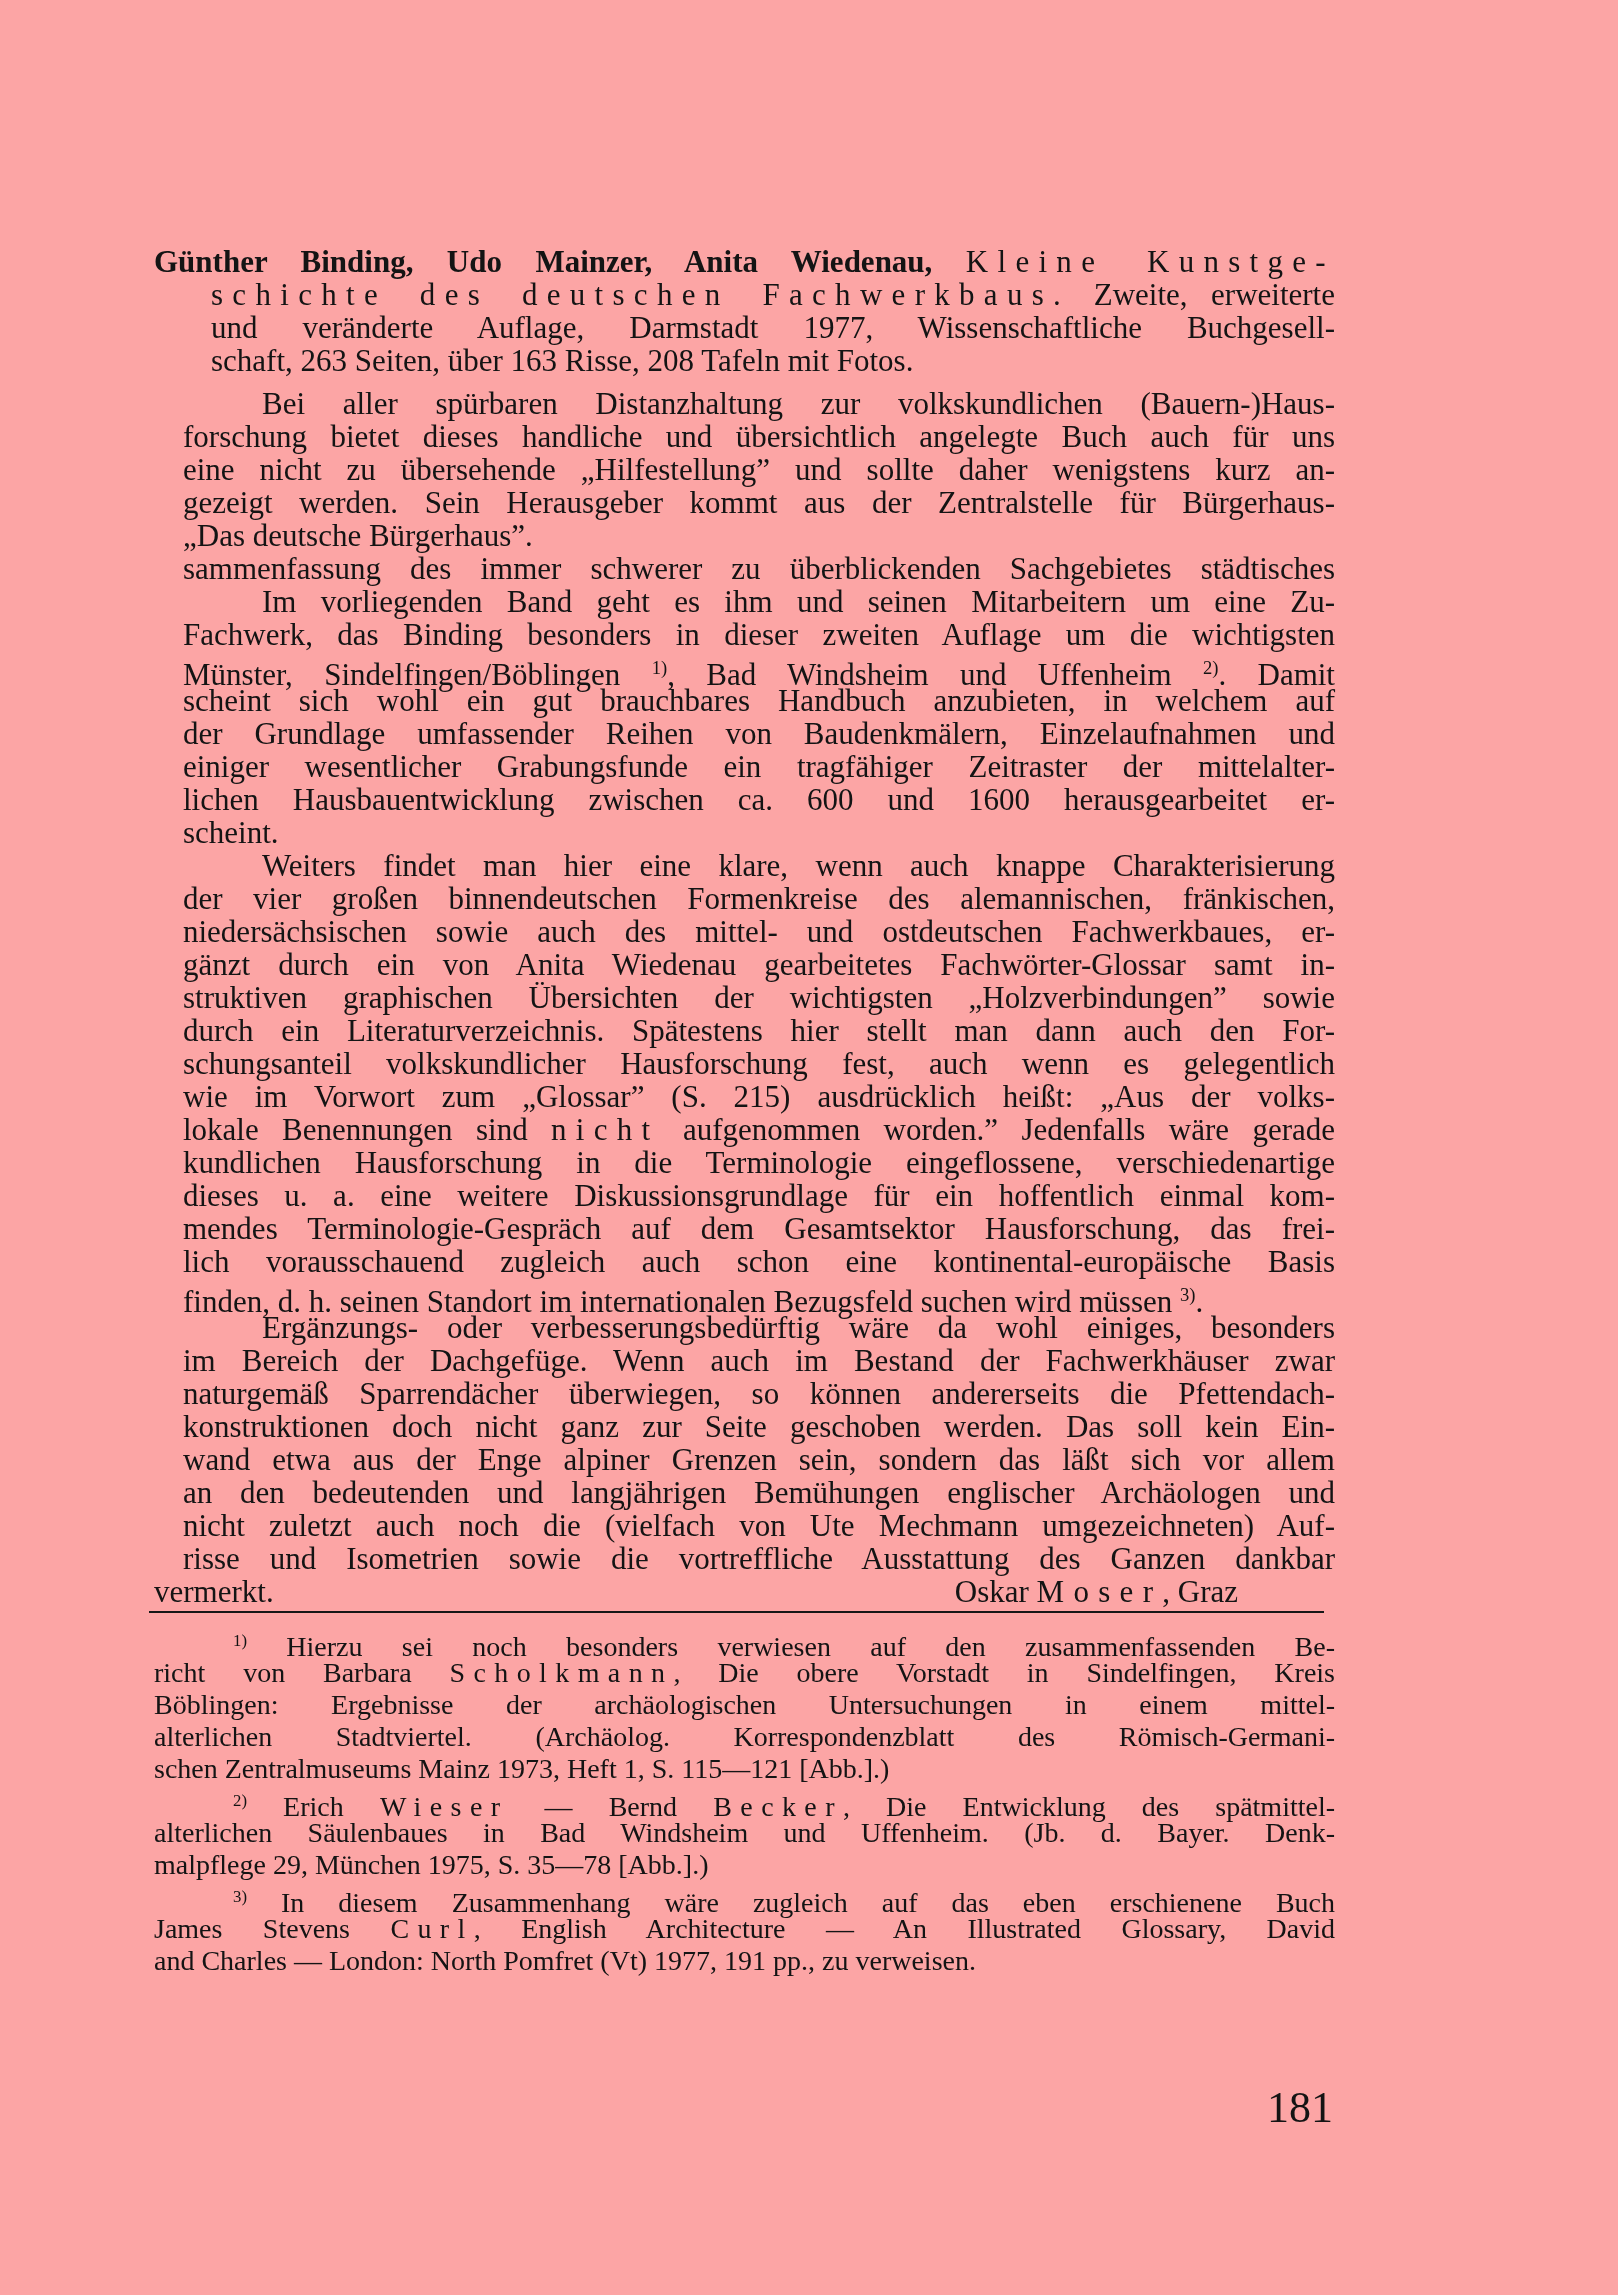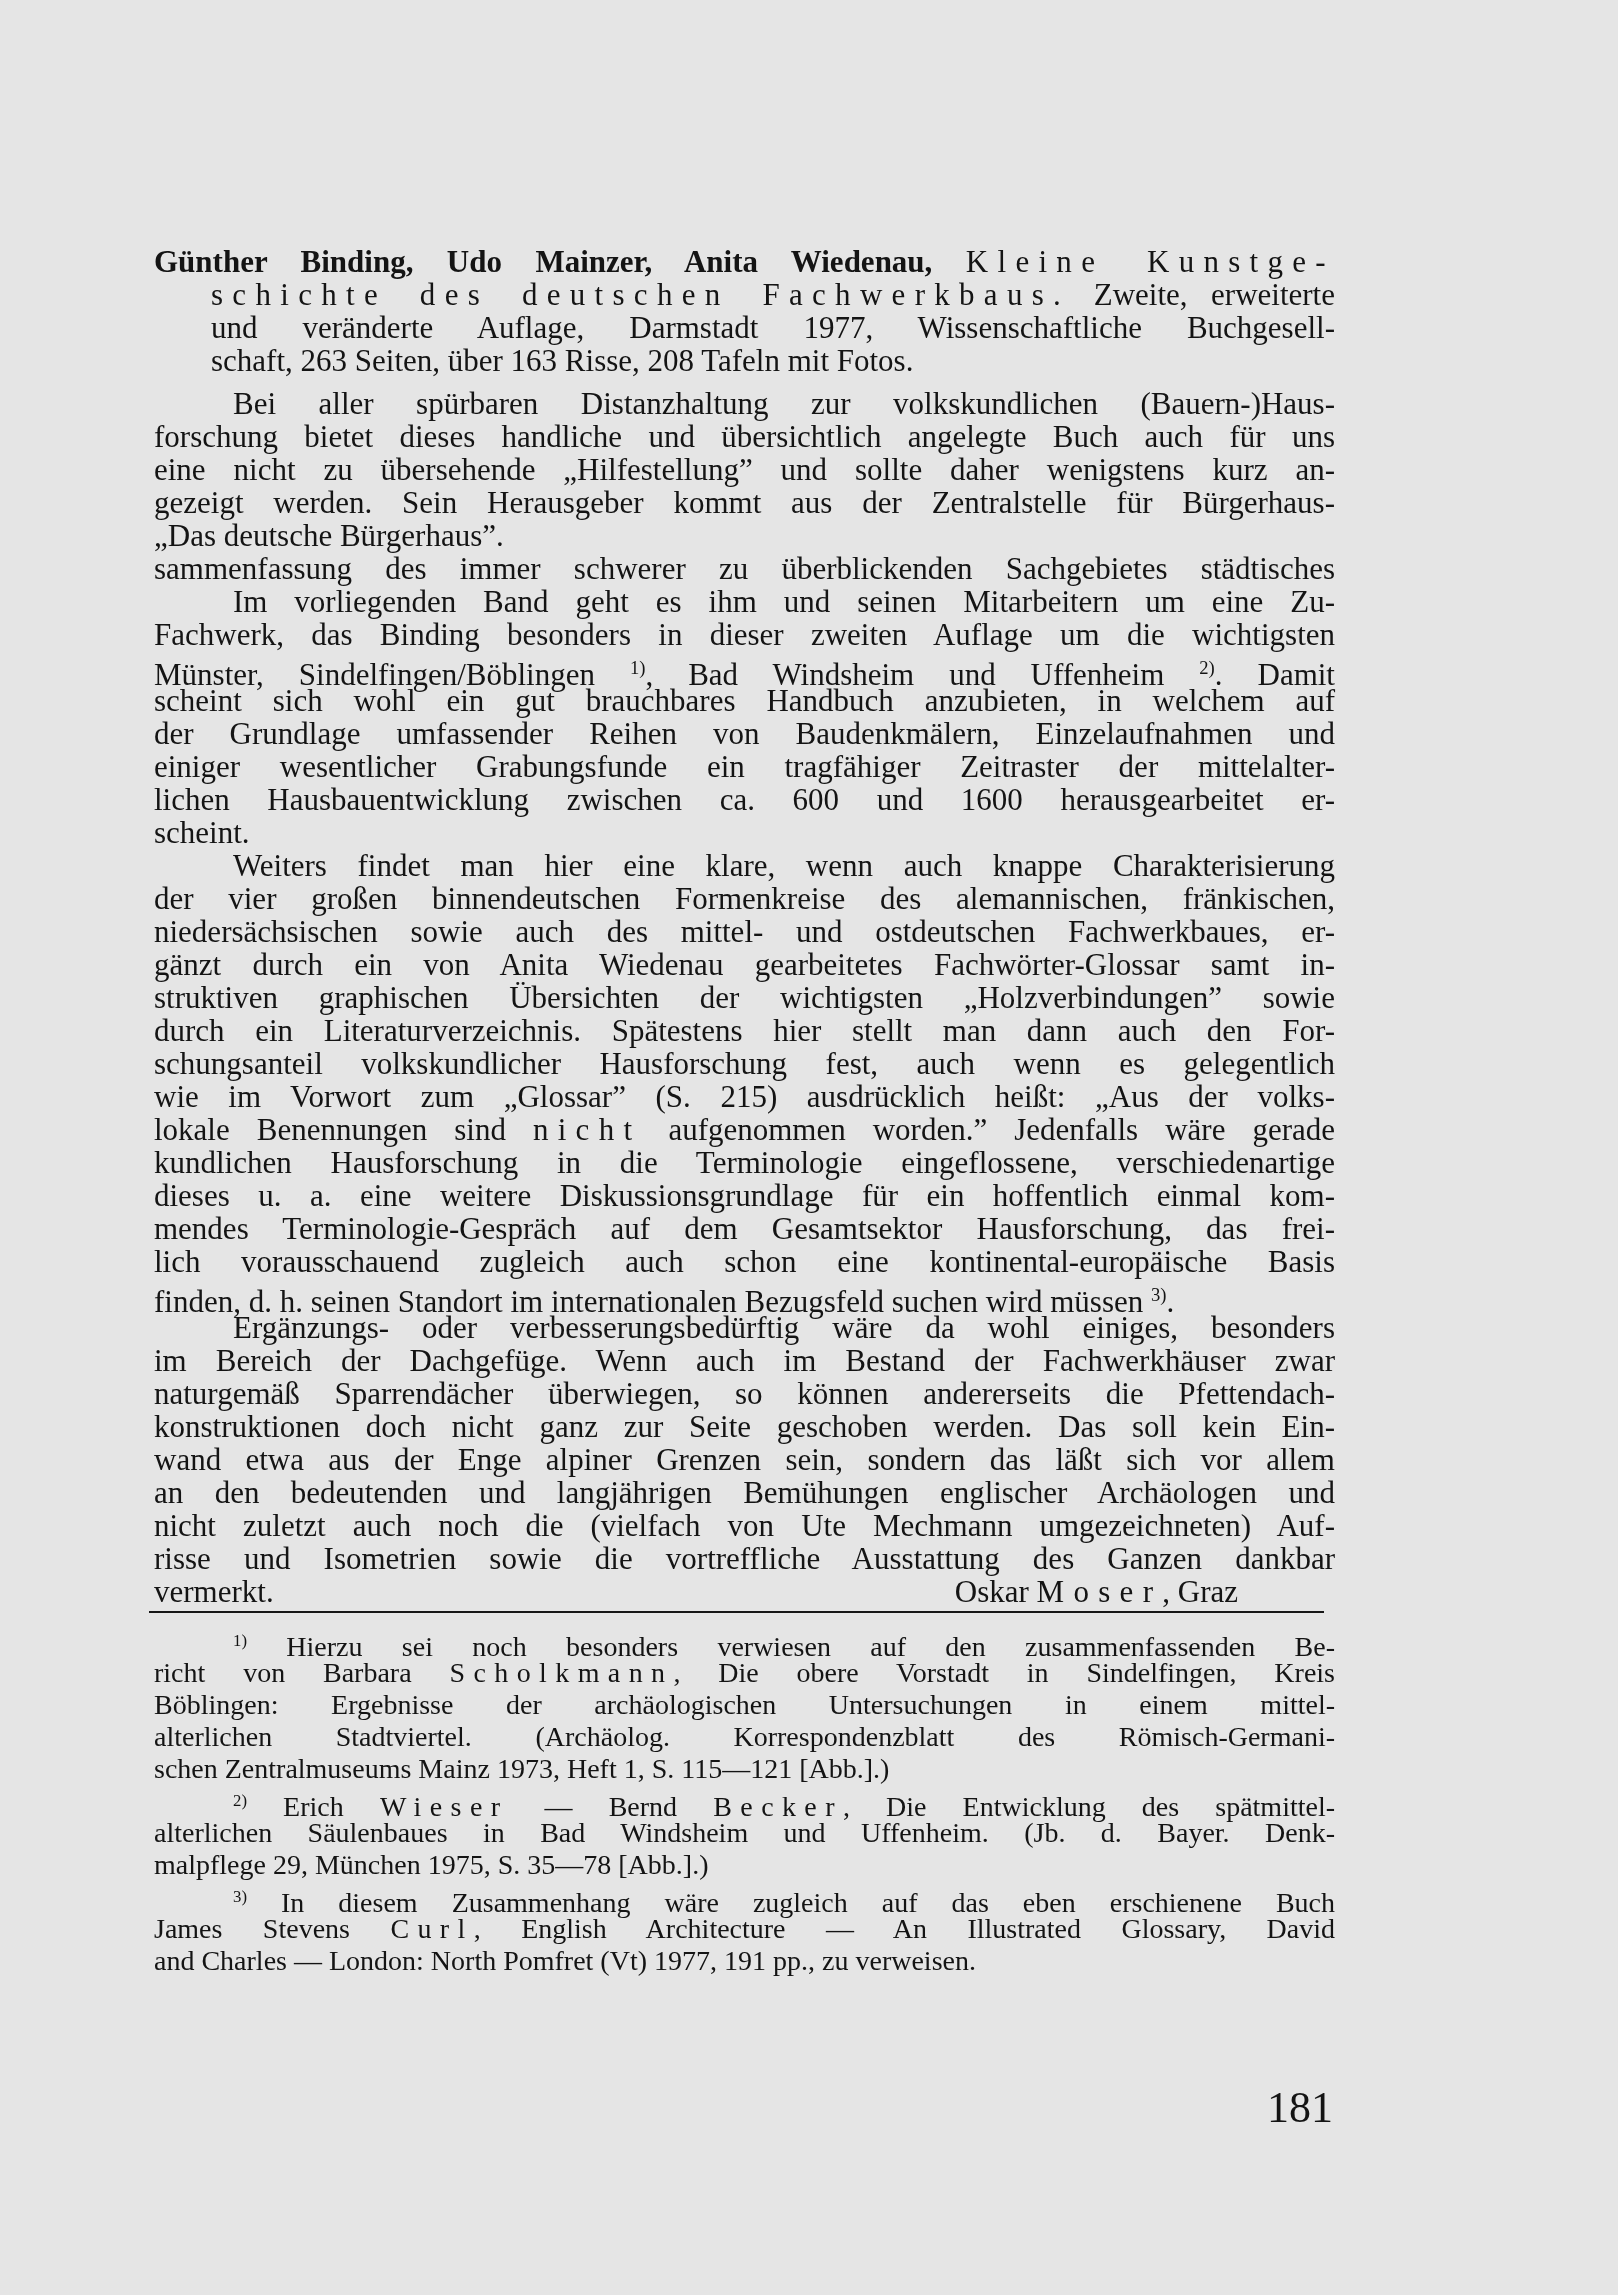--- a/index.html
+++ b/index.html
@@ -29,21 +29,21 @@
     text-align:center;
     text-align-last:left;
   }
   .bold{font-weight:bold;}
   .spaced{letter-spacing:0.3em;}
   .sup{
     vertical-align:super;
     font-size:60%;
     letter-spacing:0;
   }
-  [data-name="review-body"]{margin-top:9.7px;}
+  [data-name="review-body"]{margin-top:9.7px;margin-left:29px;}
   .sig-row{
     display:flex;
     justify-content:space-between;
     text-align:left;
     text-align-last:left;
   }
   .sig-right{padding-right:97px;white-space:nowrap;}
   .fn-rule{
     width:1175px;
     height:2.4px;
@@ -60,21 +60,21 @@
     top:2086px;
     right:285px;
     font-size:44px;
     line-height:44px;
     font-family:"Liberation Serif", serif;
   }
 </style>
 </head>
 <body>
 
-<div id="page" data-name="scanned-book-page" style="background: #e5e5e5; color: rgb(20, 20, 20);">
+<div id="page" data-name="scanned-book-page" style="background: #fca5a5; color: rgb(20, 20, 20);">
   <div id="text-block" data-name="text-block">
 
     <div data-name="review-heading">
         <div class="line" data-name="text-line"><span class="bold">Günther Binding, Udo Mainzer, Anita Wiedenau,</span><span> </span><span class="spaced">Kleine Kunstge-</span></div>
         <div class="line" data-name="text-line" style="padding-left: 57px;"><span class="spaced">schichte des deutschen Fachwerkbaus.</span><span> Zweite, erweiterte</span></div>
         <div class="line" data-name="text-line" style="padding-left: 57px;"><span>und veränderte Auflage, Darmstadt 1977, Wissenschaftliche Buchgesell-</span></div>
         <div class="line no-just" data-name="text-line" style="padding-left: 57px;"><span>schaft, 263 Seiten, über 163 Risse, 208 Tafeln mit Fotos.</span></div>
       </div>
 
     <div data-name="review-body">

